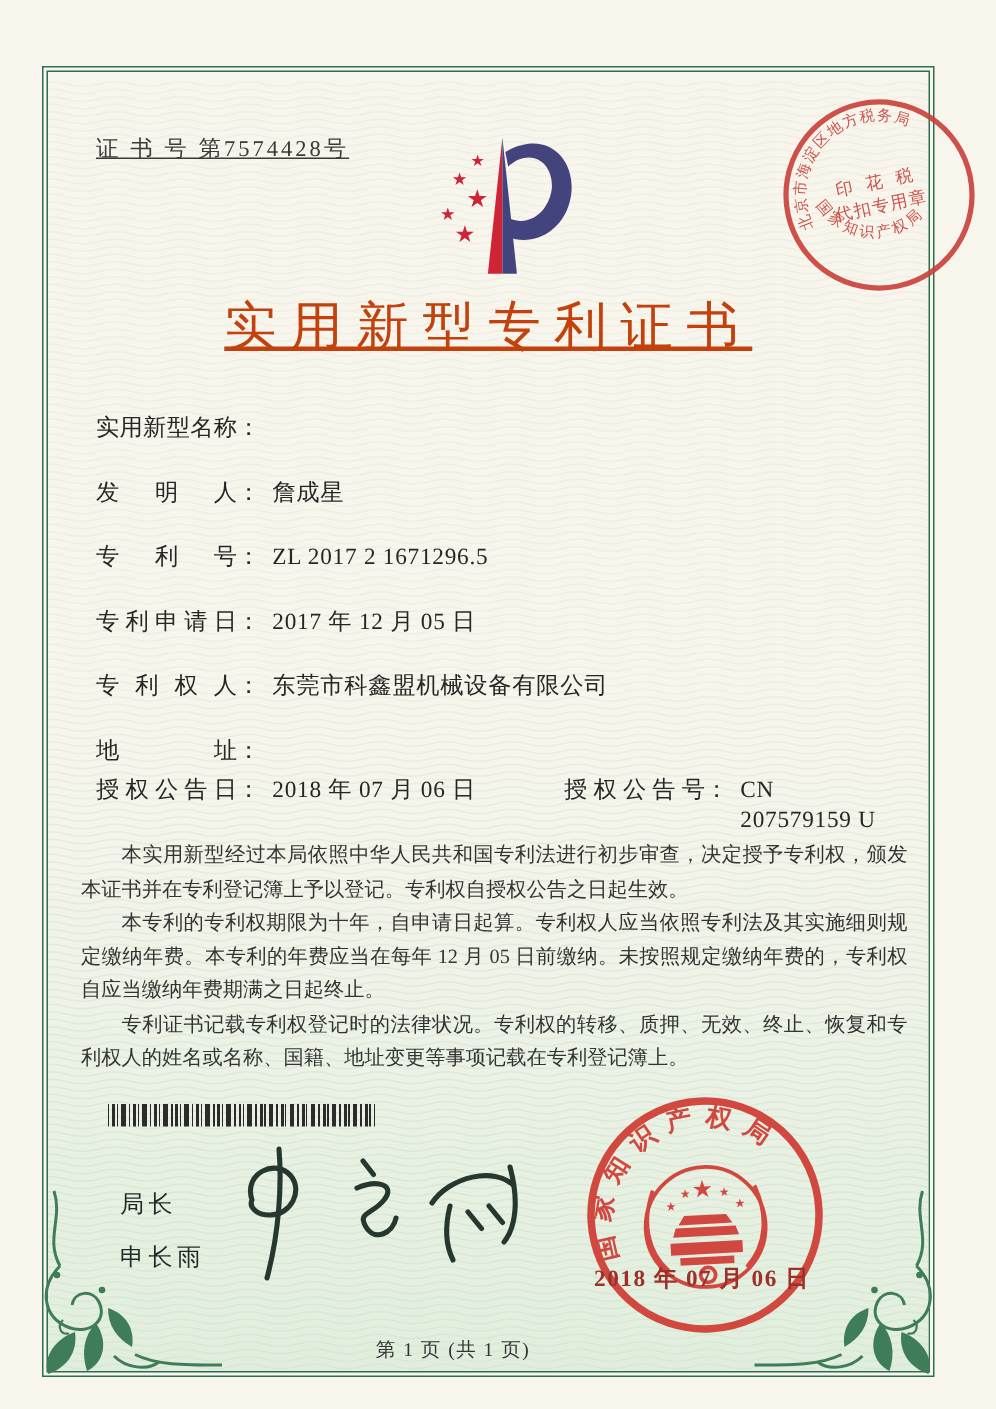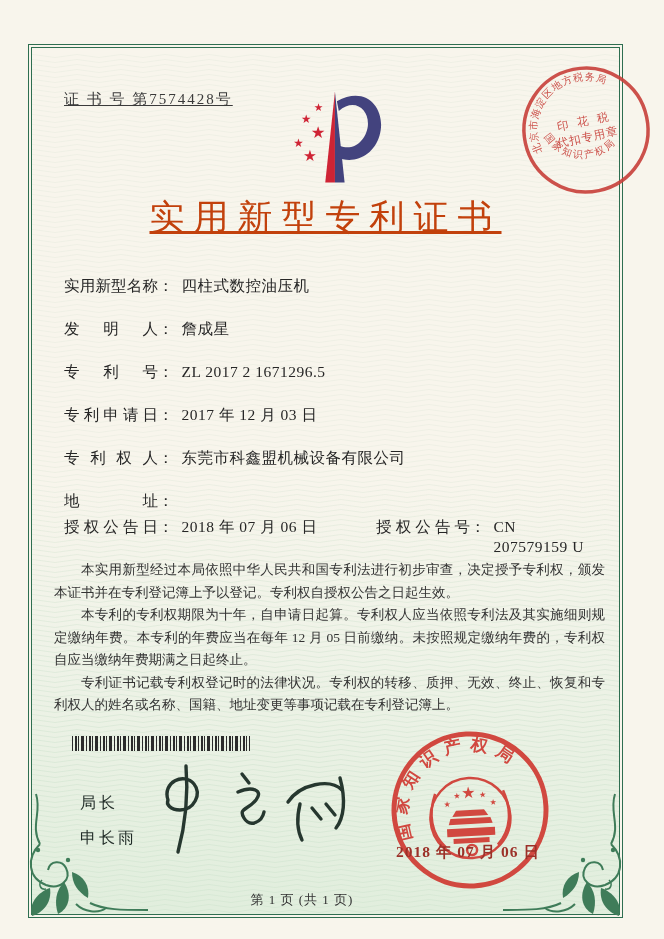--- a/index.html
+++ b/index.html
@@ -272,36 +272,35 @@
       <textPath href="#taxBottom" startOffset="6">国家知识产权局</textPath>
     </text>
   </svg>
 
   <div class="title">实用新型专利证书</div>
 
   <div class="fields">
     <div class="frow">
       <span class="flabel">实用新型名称</span>
         <span class="colon">：</span>
-      <span class="fvalue">四柱式数控油压机</span>
     </div>
     <div class="frow">
       <span class="flabel">发明人</span>
         <span class="colon">：</span>
       <span class="fvalue">詹成星</span>
     </div>
     <div class="frow">
       <span class="flabel">专利号</span>
         <span class="colon">：</span>
       <span class="fvalue">ZL 2017 2 1671296.5</span>
     </div>
     <div class="frow">
       <span class="flabel">专利申请日</span>
         <span class="colon">：</span>
-      <span class="fvalue">2017 年 12 月 03 日</span>
+      <span class="fvalue">2017 年 12 月 05 日</span>
     </div>
     <div class="frow">
       <span class="flabel">专利权人</span>
         <span class="colon">：</span>
       <span class="fvalue">东莞市科鑫盟机械设备有限公司</span>
     </div>
     <div class="frow addr">
       <span class="flabel">地址</span>
         <span class="colon">：</span>
     </div>

